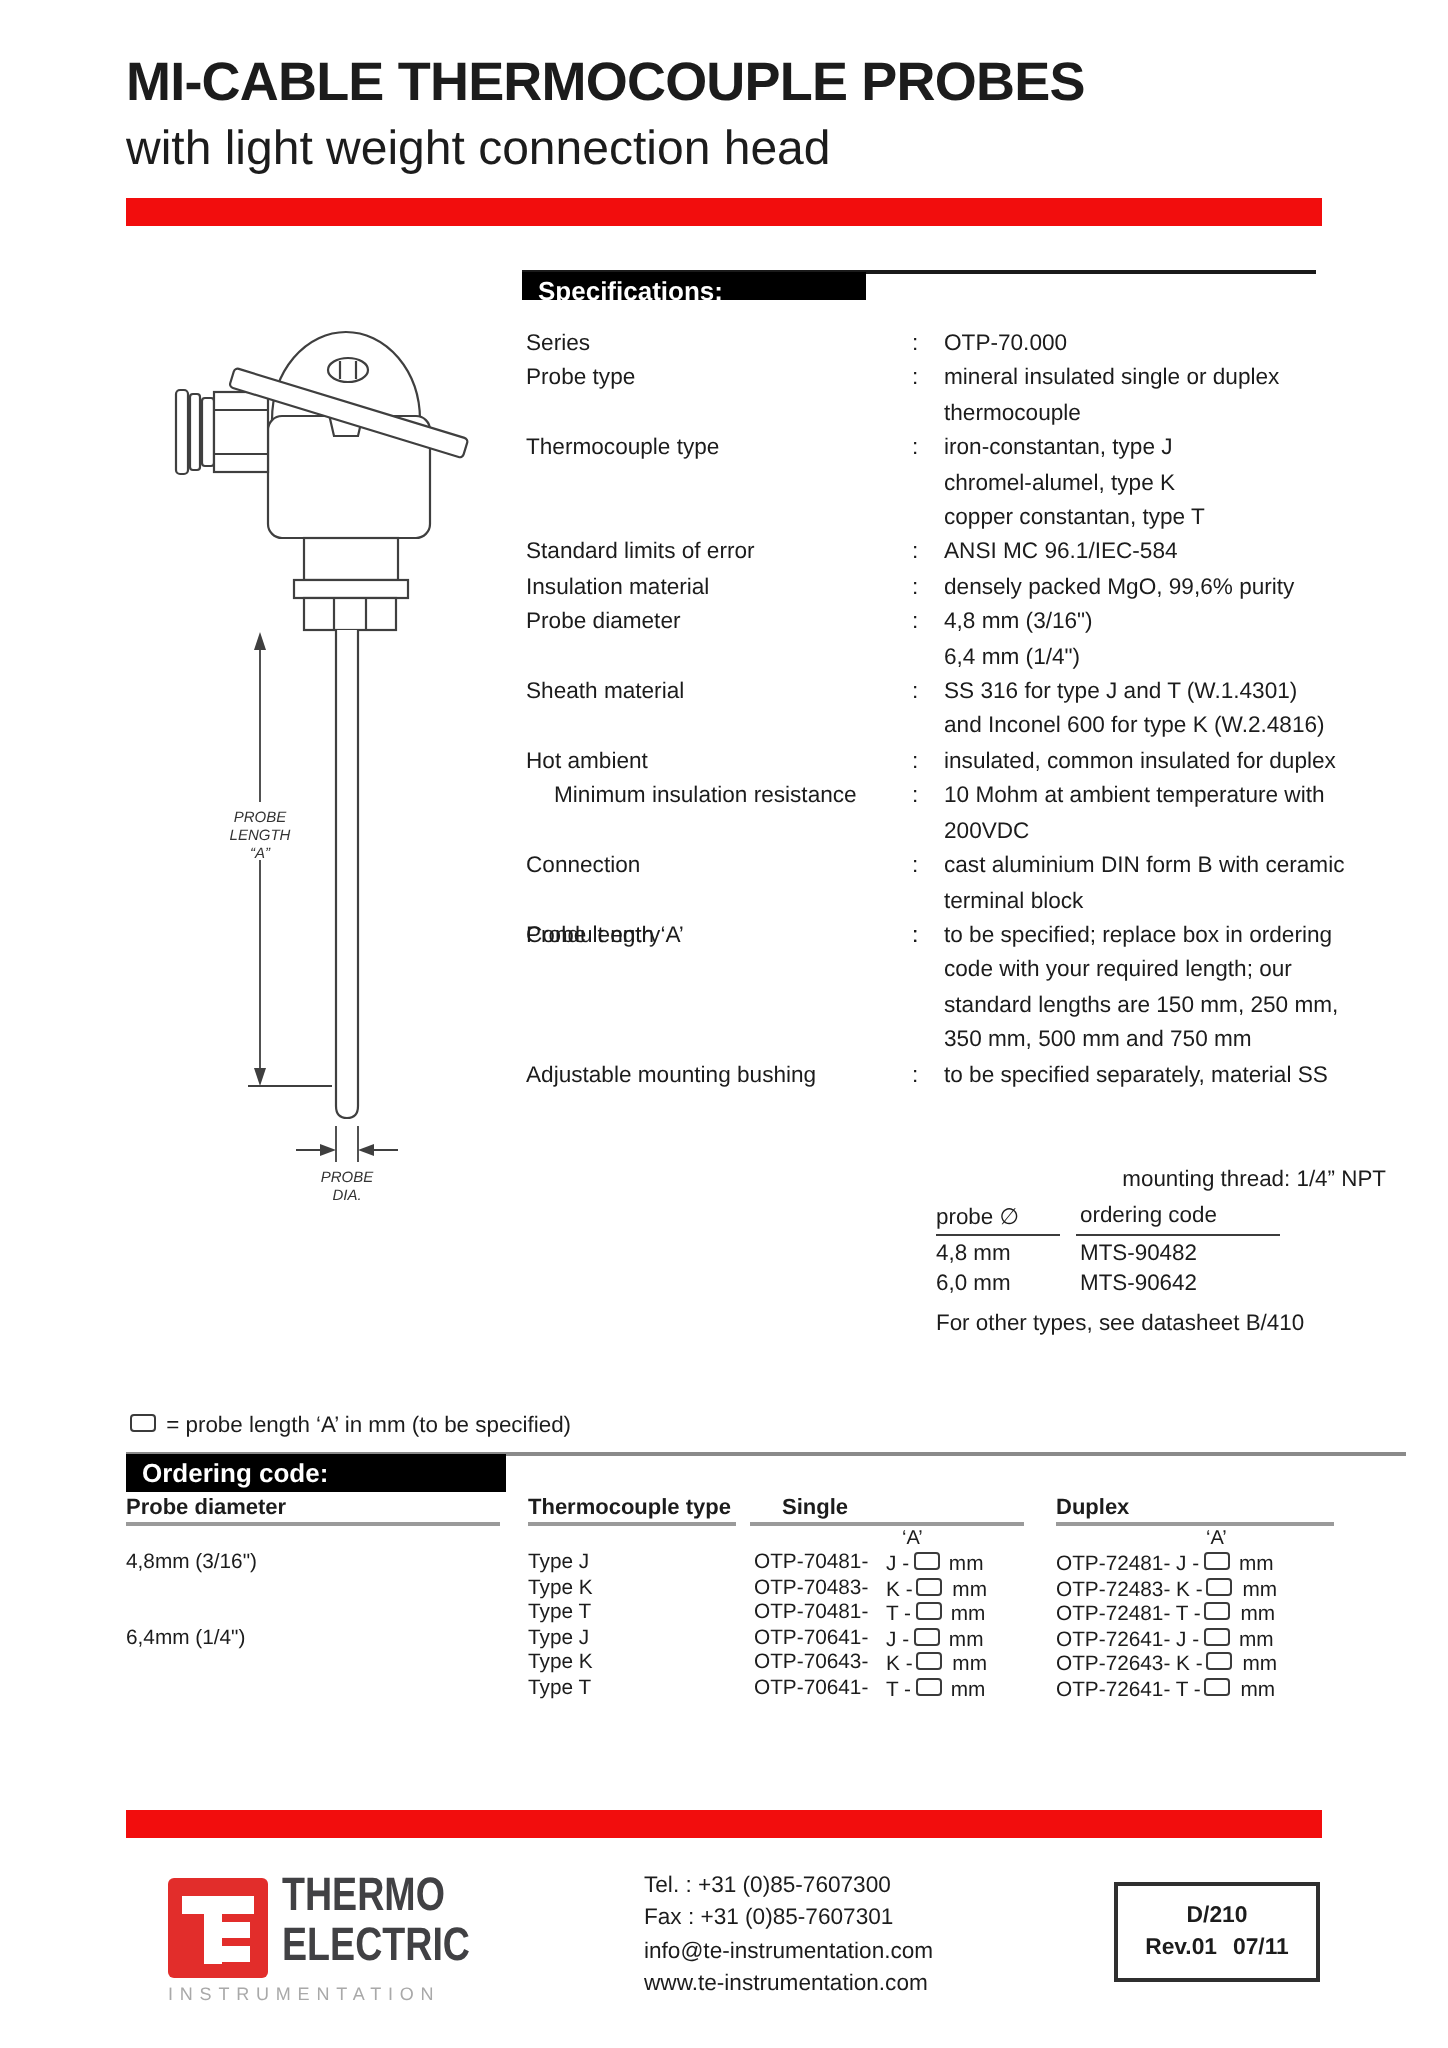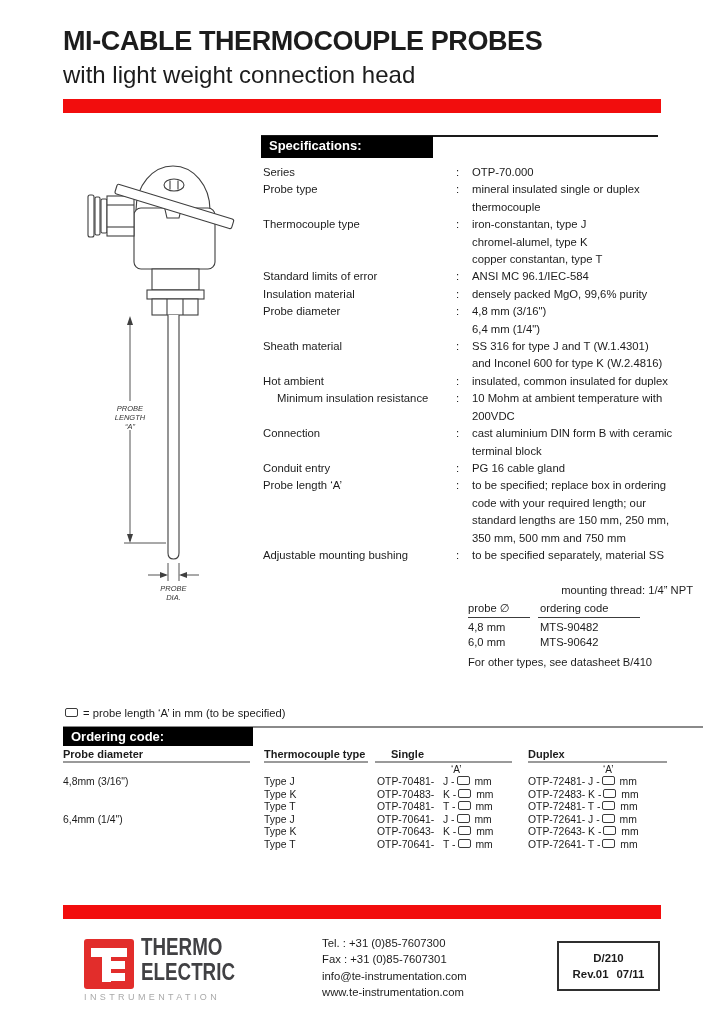--- a/index.html
+++ b/index.html
@@ -10,21 +10,21 @@
   
   .title{left:63px;top:26px;font-size:27px;font-weight:bold;letter-spacing:-0.4px;}
   .subtitle{left:63px;top:61px;font-size:24px;}
   .redbar{left:63px;width:598px;height:14px;background:var(--red,#f20d0d);}
   .redbar.top{top:99px;}
   .redbar.bottom{top:905px;}
 
   
   .spec-topline{left:261px;top:135px;width:397px;height:2px;background:#1a1a1a;}
   .blackbar{background:#000;color:#fff;font-size:13px;font-weight:bold;line-height:19px;padding-left:8px;box-sizing:border-box;}
-  .spec-bar{left:261px;top:136px;width:172px;height:22px;}
+  .spec-bar{left:261px;top:136px;width:172px;height:14px;}
   .spec-block{left:263px;top:164px;width:408px;}
   .spec-row{position:relative;font-size:11.3px;line-height:17.4px;}
   .spec-label{position:absolute;left:0;top:0;white-space:nowrap;}
   .spec-label.ind{left:14px;}
   .spec-colon{position:absolute;left:193px;top:0;}
   .spec-lines{margin-left:209px;}
   .spec-line{white-space:nowrap;}
 
   
   .mounting{left:468px;top:584px;width:225px;font-size:11.2px;}
@@ -210,23 +210,20 @@
         <span class="spec-label">Connection</span>
         <span class="spec-colon">:</span>
         <div class="spec-lines">
           <div class="spec-line">cast aluminium DIN form B with ceramic</div>
           <div class="spec-line">terminal block</div>
         </div>
       </div>
       <div class="spec-row">
         <span class="spec-label">Conduit entry</span>
         <span class="spec-colon">:</span>
-        <div class="spec-lines">
-          <div class="spec-line">PG 16 cable gland</div>
-        </div>
       </div>
       <div class="spec-row">
         <span class="spec-label">Probe length ‘A’</span>
         <span class="spec-colon">:</span>
         <div class="spec-lines">
           <div class="spec-line">to be specified; replace box in ordering</div>
           <div class="spec-line">code with your required length; our</div>
           <div class="spec-line">standard lengths are 150 mm, 250 mm,</div>
           <div class="spec-line">350 mm, 500 mm and 750 mm</div>
         </div>

